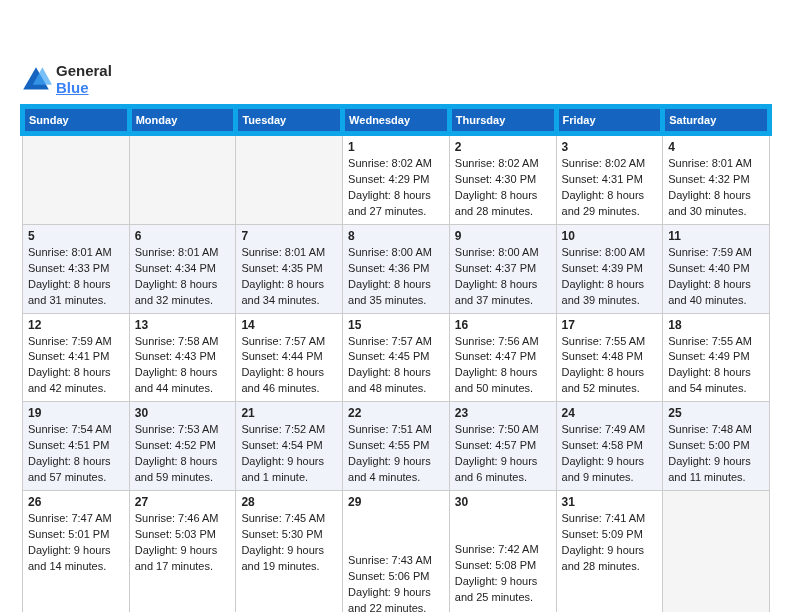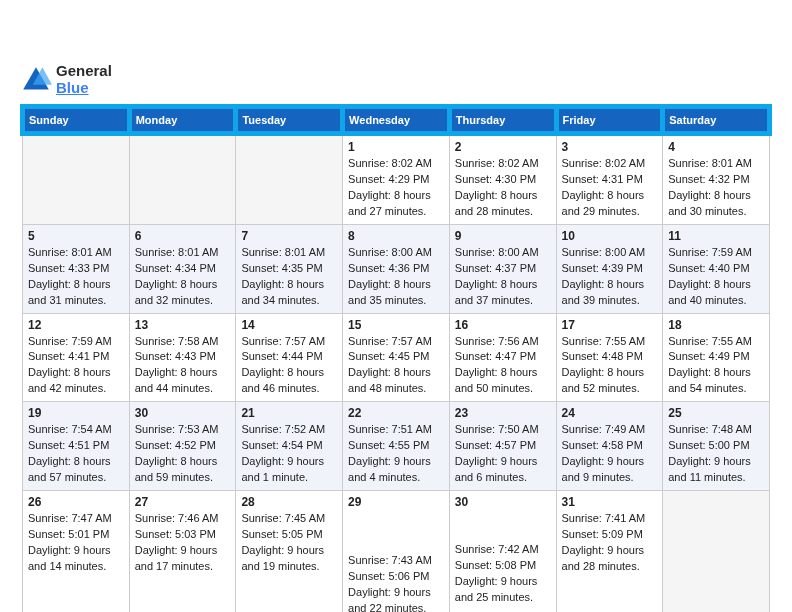--- a/index.html
+++ b/index.html
@@ -307,21 +307,21 @@
           </td>
           <td>
             <span class="day-number">27</span>
             <div class="day-info" style="white-space: pre-line;">Sunrise: 7:46 AM
 Sunset: 5:03 PM
 Daylight: 9 hours and 17 minutes.</div>
           </td>
           <td>
             <span class="day-number">28</span>
             <div class="day-info" style="white-space: pre-line;">Sunrise: 7:45 AM
-Sunset: 5:05 PM
+Sunset: 5:30 PM
 Daylight: 9 hours and 19 minutes.</div>
           </td>
           <td>
             <span class="day-number">29</span>
             <div class="day-info" style="white-space: pre-line; margin-top: 44px;">Sunrise: 7:43 AM
 Sunset: 5:06 PM
 Daylight: 9 hours and 22 minutes.</div>
           </td>
           <td>
             <span class="day-number">30</span>

